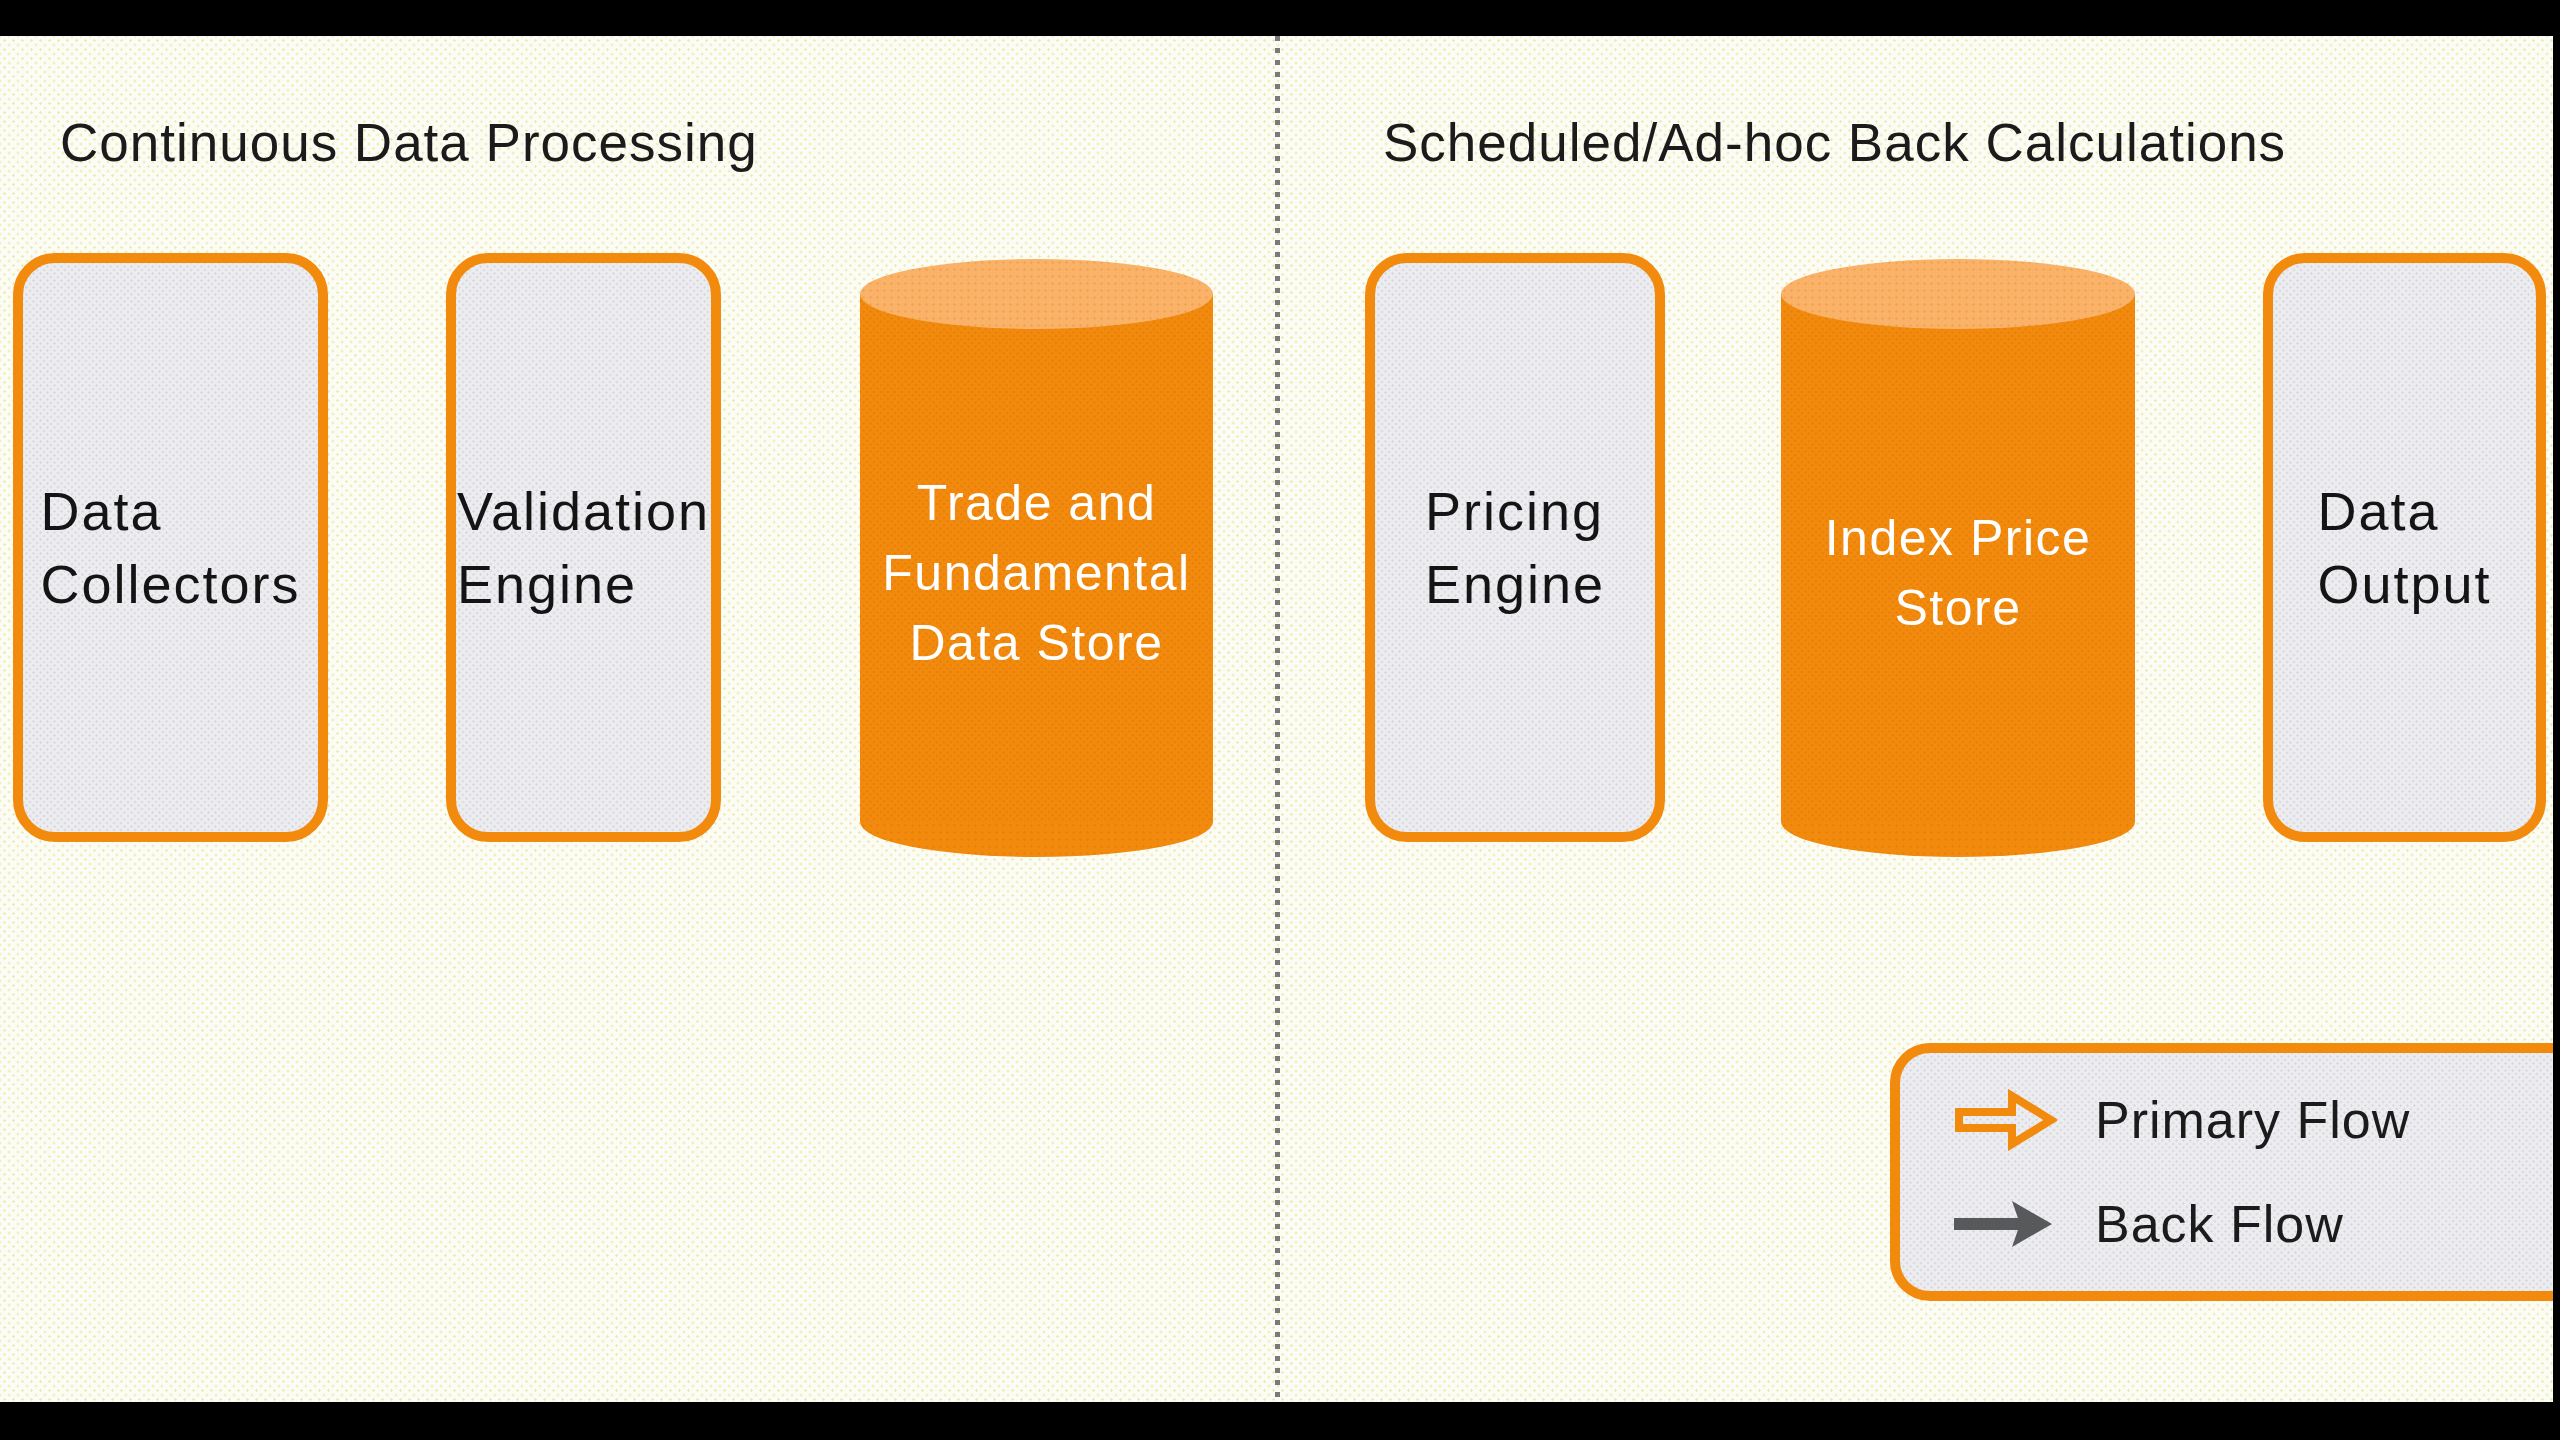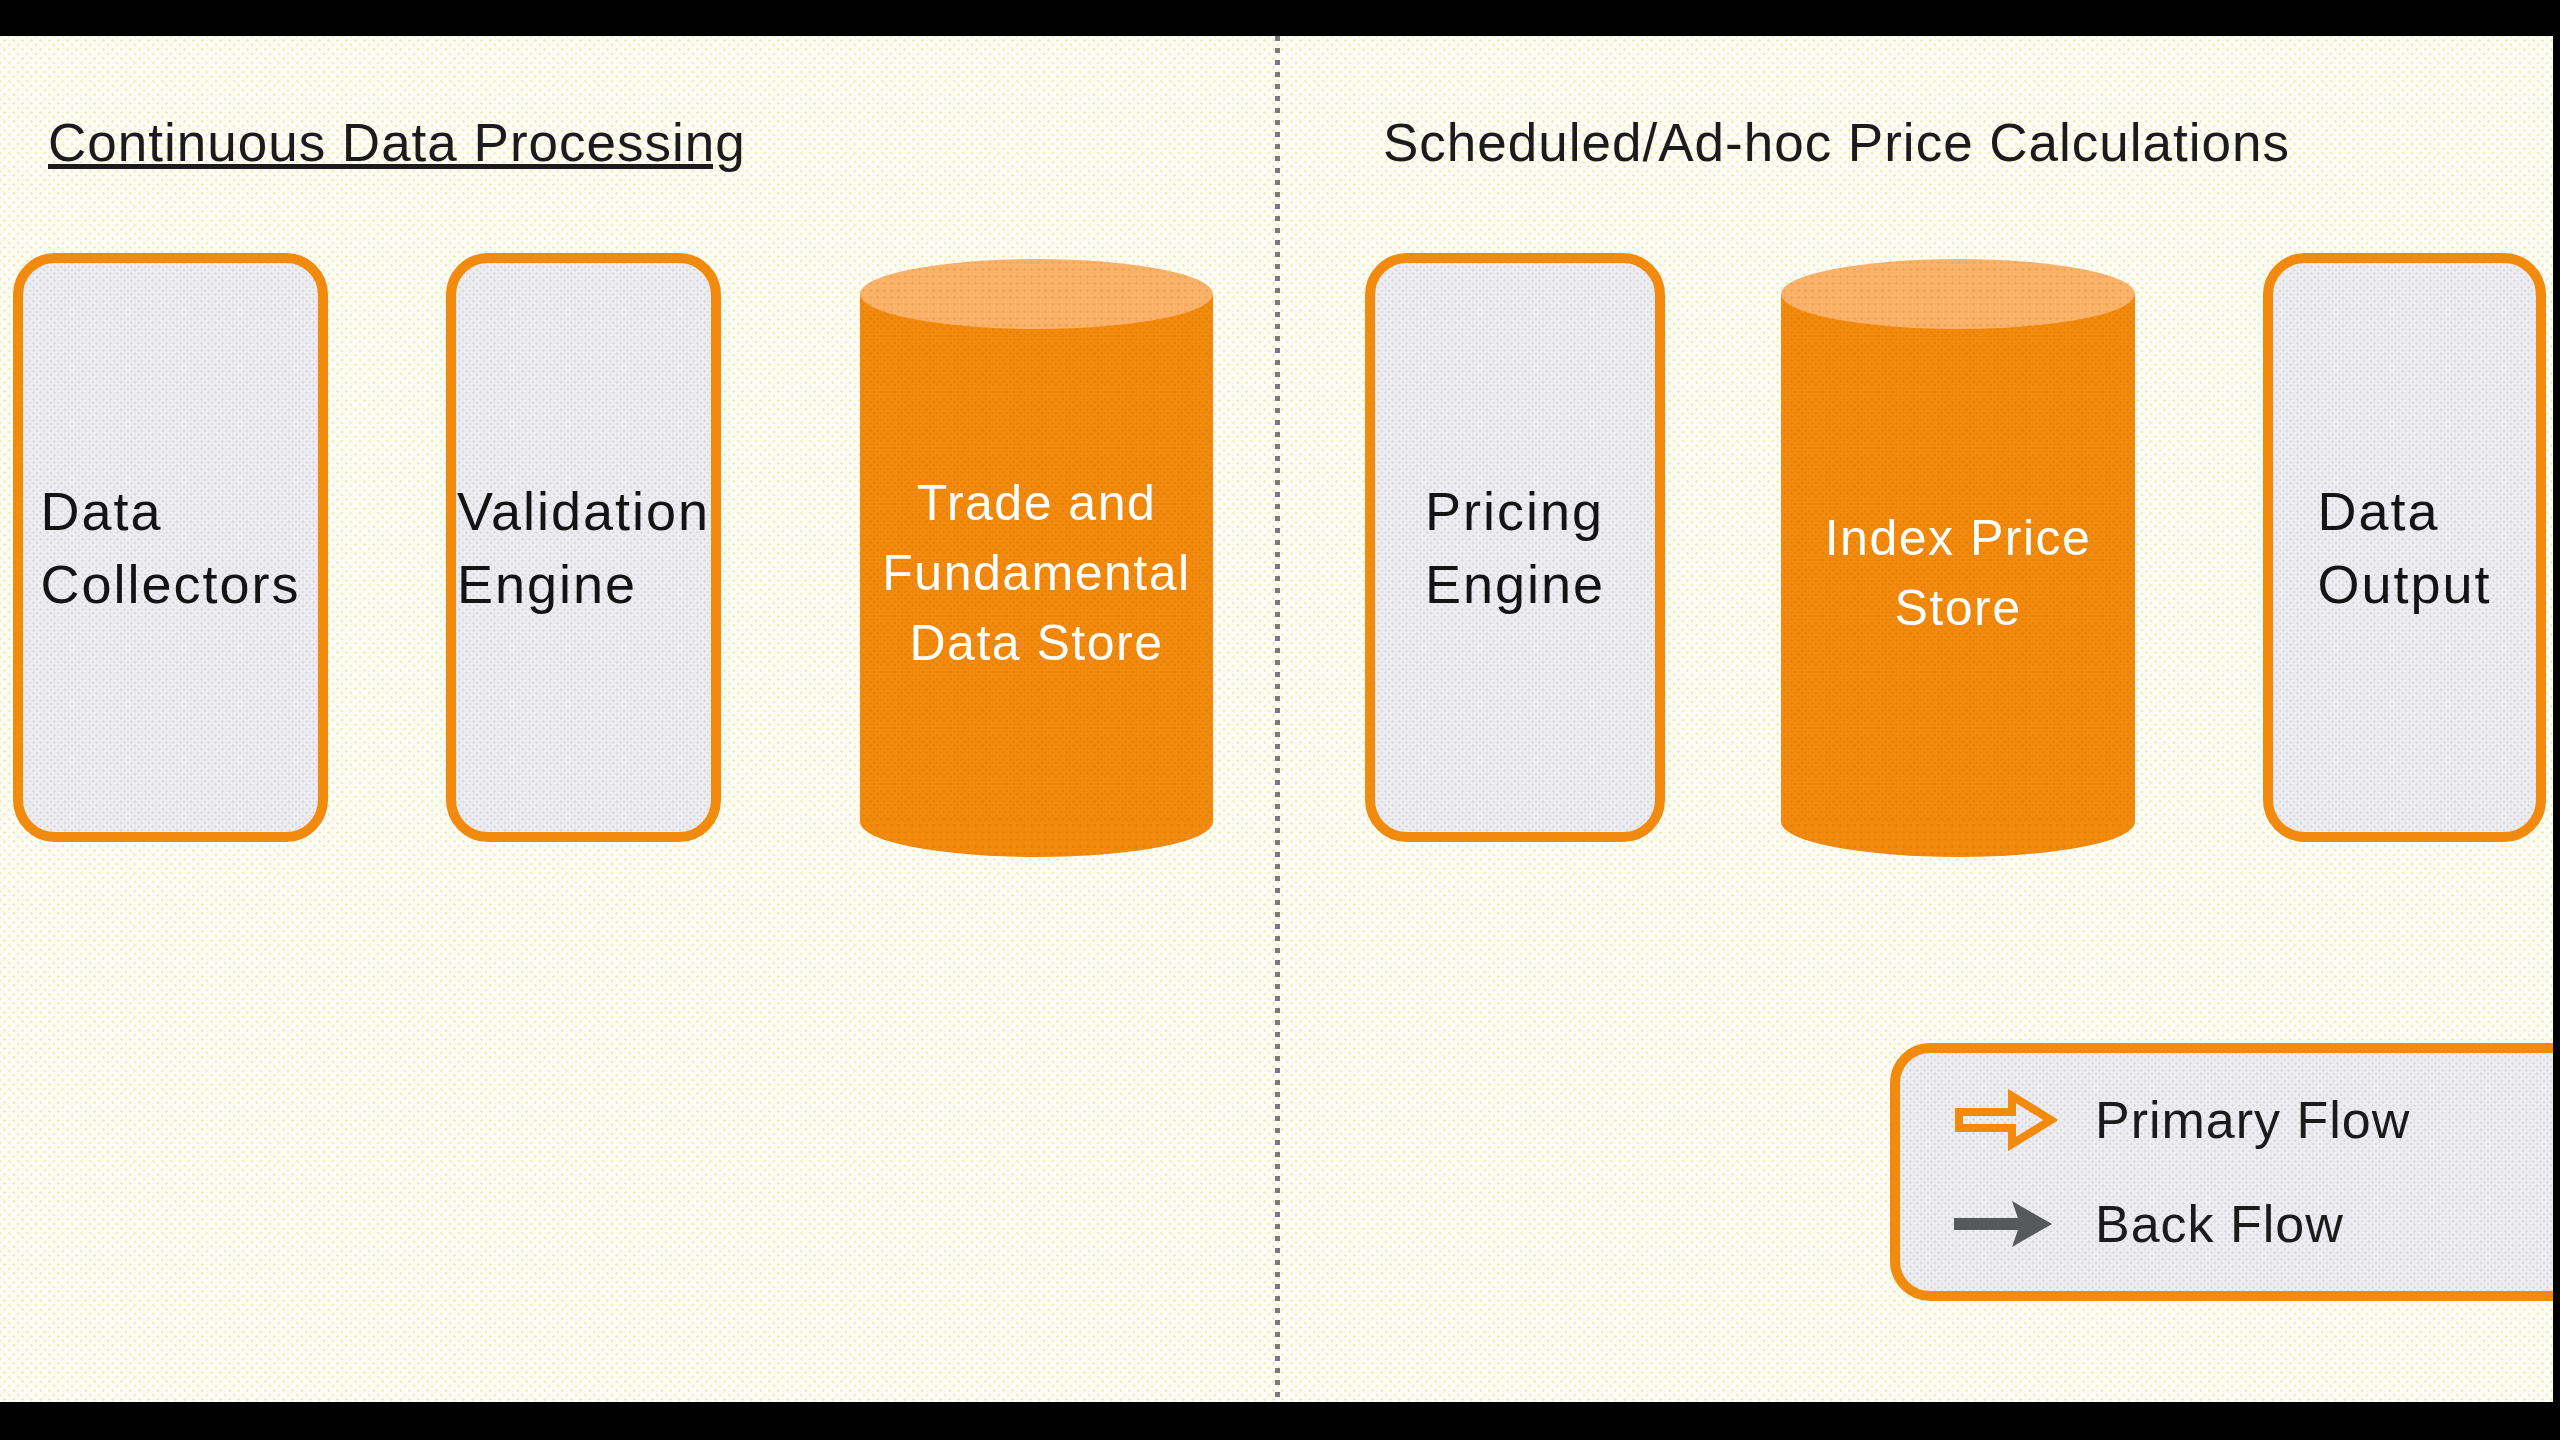--- a/index.html
+++ b/index.html
@@ -26,21 +26,21 @@
   .divider{
     position:absolute;left:1275px;top:0;width:5px;height:1366px;
     background:repeating-linear-gradient(to bottom,#7A7A7A 0 5px,transparent 5px 12px);
   }
 
   .section-title{
     position:absolute;top:78px;
     font-size:53px;line-height:1.1;letter-spacing:1px;font-weight:500;
     color:#1B1B1B;white-space:nowrap;
   }
-  .section-title.left{left:48px;text-decoration:underline;}
+  .section-title.left{left:60px;}
   .section-title.right{left:1383px;}
 
   .proc-box{
     position:absolute;box-sizing:border-box;
     border:10px solid #F28A0D;border-radius:42px;
     background-color:#EDEDEF;
     background-image:
       radial-gradient(rgba(128,138,176,0.20) 1px, transparent 1.2px),
       radial-gradient(rgba(128,138,176,0.20) 1px, transparent 1.2px);
     background-size:7px 7px;background-position:0 0,3.5px 3.5px;
@@ -105,21 +105,21 @@
 <body>
 
 <div class="stage">
 
   <div class="content">
 
     <div class="divider"></div>
 
     <div class="section-title left">Continuous Data Processing</div>
 
-    <div class="section-title right">Scheduled/Ad-hoc Price Calculations</div>
+    <div class="section-title right">Scheduled/Ad-hoc Back Calculations</div>
 
     <div class="proc-box box-data-collectors">
       <div class="label">Data<br>Collectors</div>
     </div>
 
     <div class="proc-box box-validation-engine">
       <div class="label">Validation<br>Engine</div>
     </div>
 
     <div class="cylinder cyl-trade">

